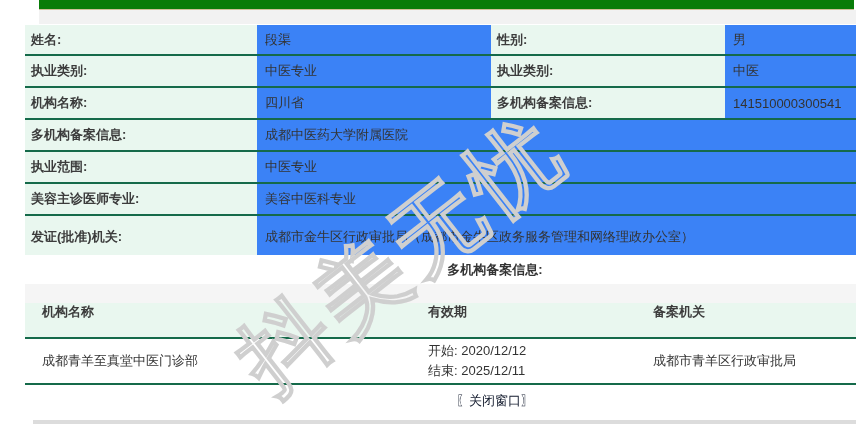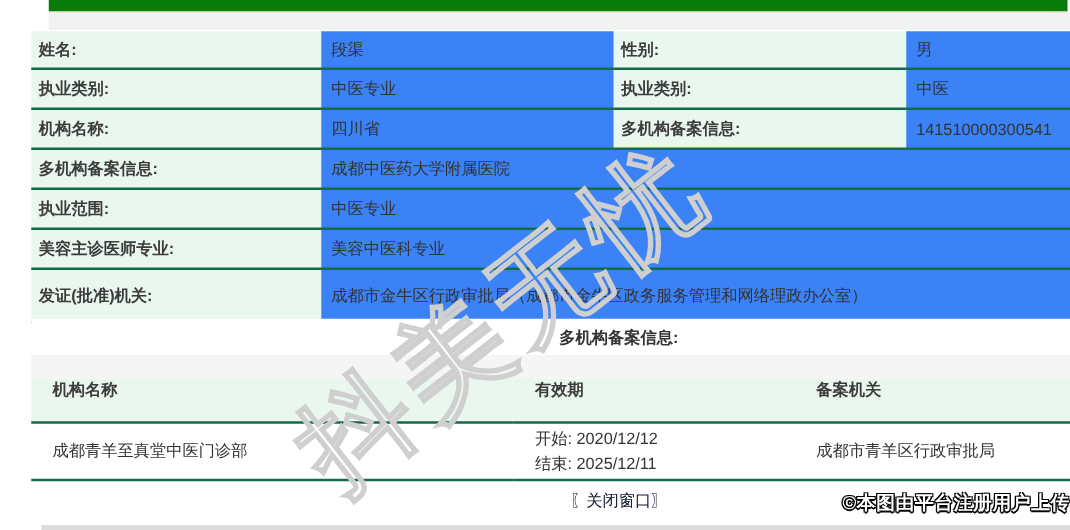--- a/index.html
+++ b/index.html
@@ -150,17 +150,16 @@
       </td>
       <td>成都市青羊区行政审批局</td>
     </tr>
   </tbody>
     </table>
 
   <div class="close-row">
     <a href="#">〖关闭窗口〗</a>
   </div>
 
-  <div class="credit-wm">©本图由平台注册用户上传</div>
 
   <div class="bottom-scrollbar"></div>
 
 </div>
 
 </body></html>

